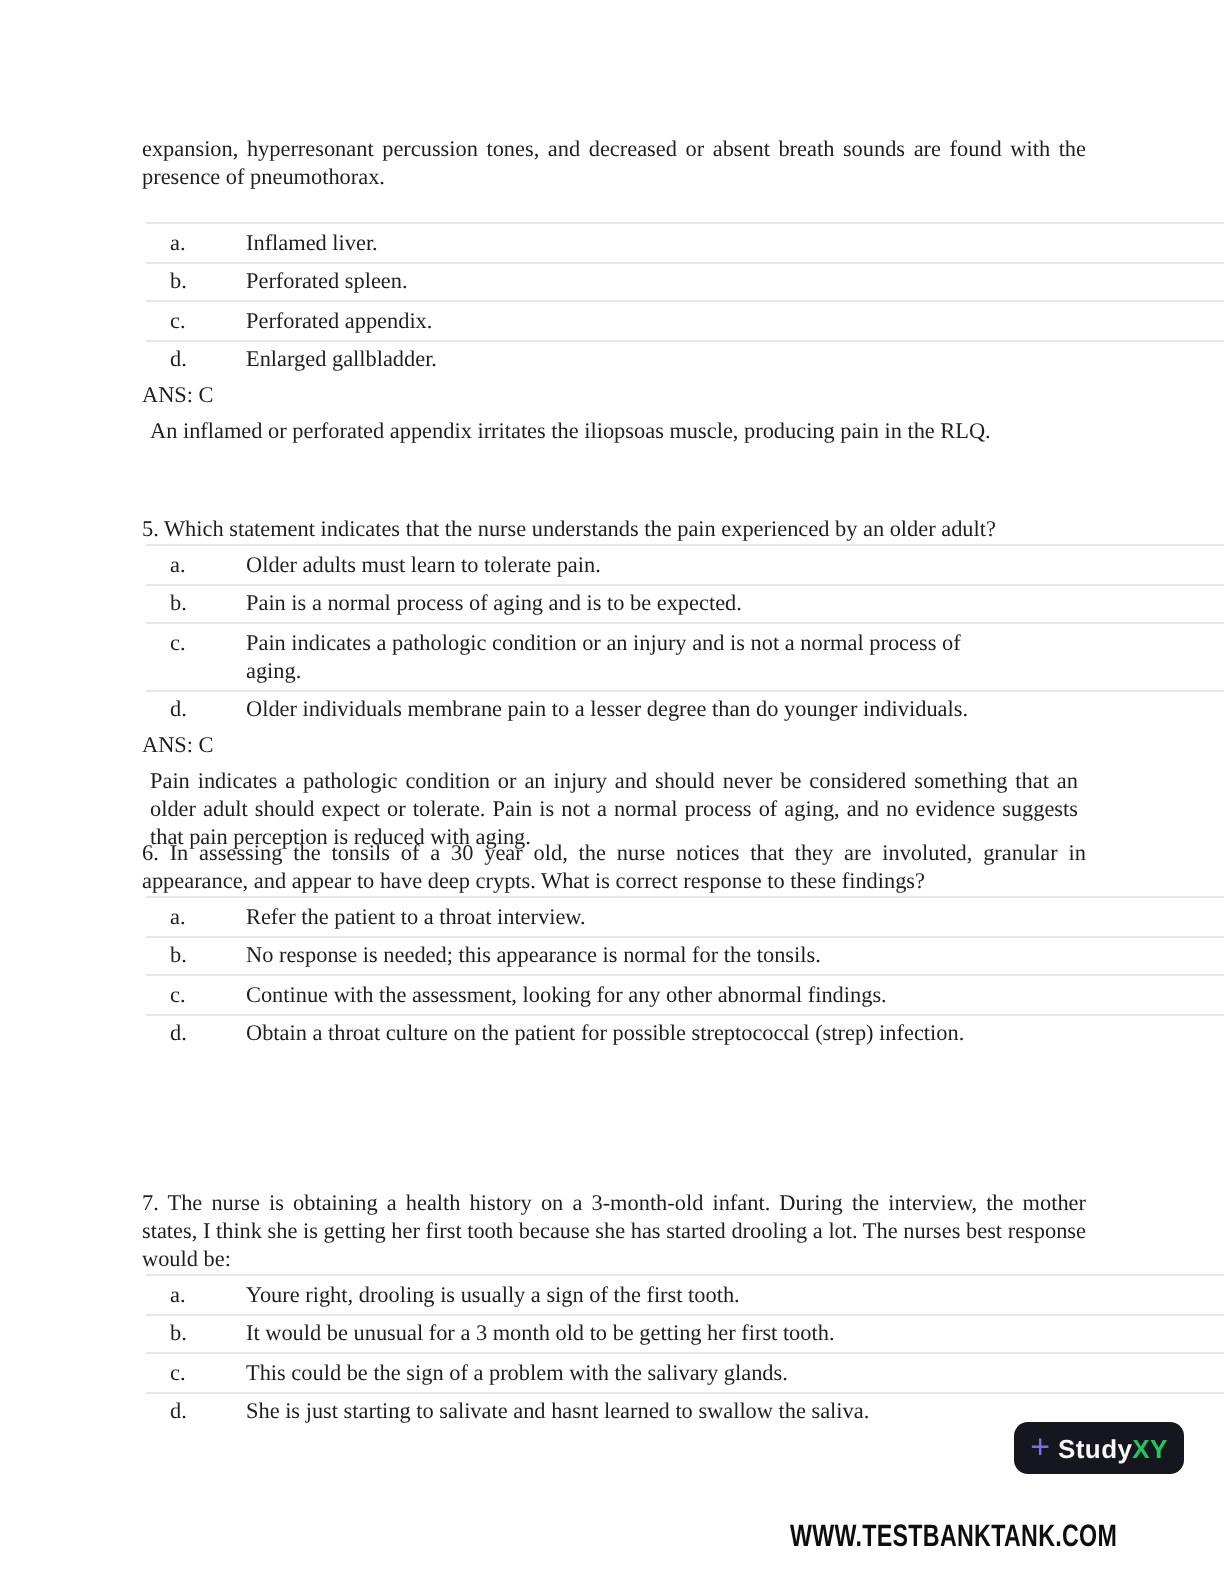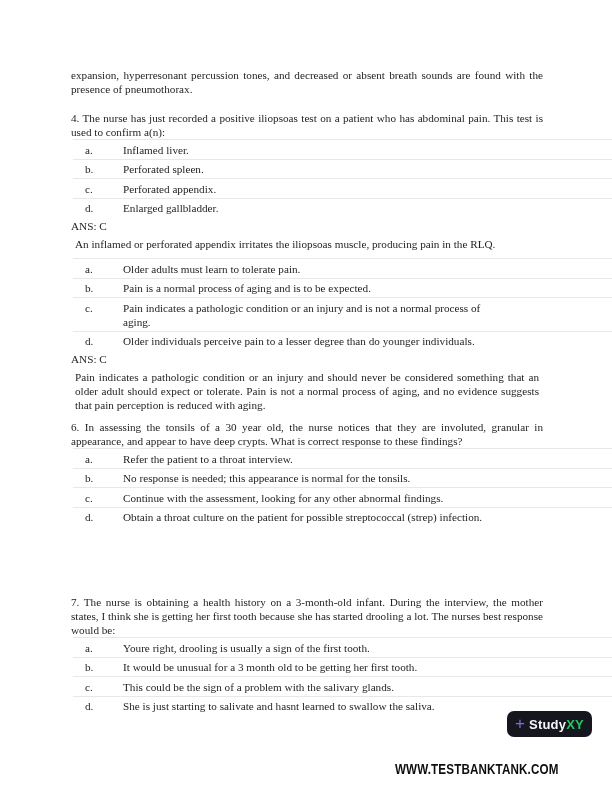--- a/index.html
+++ b/index.html
@@ -84,21 +84,20 @@
 </head>
 <body>
 
 <div class="page">
 
   <div class="block" style="top: 68px;">
     <p class="para">expansion, hyperresonant percussion tones, and decreased or absent breath sounds are found with the presence of pneumothorax.</p>
   </div>
 
   <div class="block" style="top: 111px;">
-    <p class="stem">4. The nurse has just recorded a positive iliopsoas test on a patient who has abdominal pain. This test is used to confirm a(n):</p>
     <div class="options">
       <div class="option-row">
         <span class="option-letter">a.</span>
         <span class="option-text">Inflamed liver.</span>
       </div>
       <div class="option-row">
         <span class="option-letter">b.</span>
         <span class="option-text">Perforated spleen.</span>
       </div>
       <div class="option-row">
@@ -108,36 +107,37 @@
       <div class="option-row">
         <span class="option-letter">d.</span>
         <span class="option-text">Enlarged gallbladder.</span>
       </div>
     </div>
     <p class="ans">ANS: C</p>
     <p class="rationale">An inflamed or perforated appendix irritates the iliopsoas muscle, producing pain in the RLQ.</p>
   </div>
 
   <div class="block" style="top: 258px;">
+    <p class="stem">5. Which statement indicates that the nurse understands the pain experienced by an older adult?</p>
     <div class="options">
       <div class="option-row">
         <span class="option-letter">a.</span>
         <span class="option-text">Older adults must learn to tolerate pain.</span>
       </div>
       <div class="option-row">
         <span class="option-letter">b.</span>
         <span class="option-text">Pain is a normal process of aging and is to be expected.</span>
       </div>
       <div class="option-row">
         <span class="option-letter">c.</span>
         <span class="option-text">Pain indicates a pathologic condition or an injury and is not a normal process of aging.</span>
       </div>
       <div class="option-row">
         <span class="option-letter">d.</span>
-        <span class="option-text">Older individuals perceive pain to a lesser degree than do younger individuals.</span>
+        <span class="option-text">Older individuals membrane pain to a lesser degree than do younger individuals.</span>
       </div>
     </div>
     <p class="ans">ANS: C</p>
     <p class="rationale">Pain indicates a pathologic condition or an injury and should never be considered something that an older adult should expect or tolerate. Pain is not a normal process of aging, and no evidence suggests that pain perception is reduced with aging.</p>
   </div>
 
   <div class="block" style="top: 420px; font-family: Liberation Serif, serif;">
     <p class="stem">6. In assessing the tonsils of a 30 year old, the nurse notices that they are involuted, granular in appearance, and appear to have deep crypts. What is correct response to these findings?</p>
     <div class="options">
       <div class="option-row">

